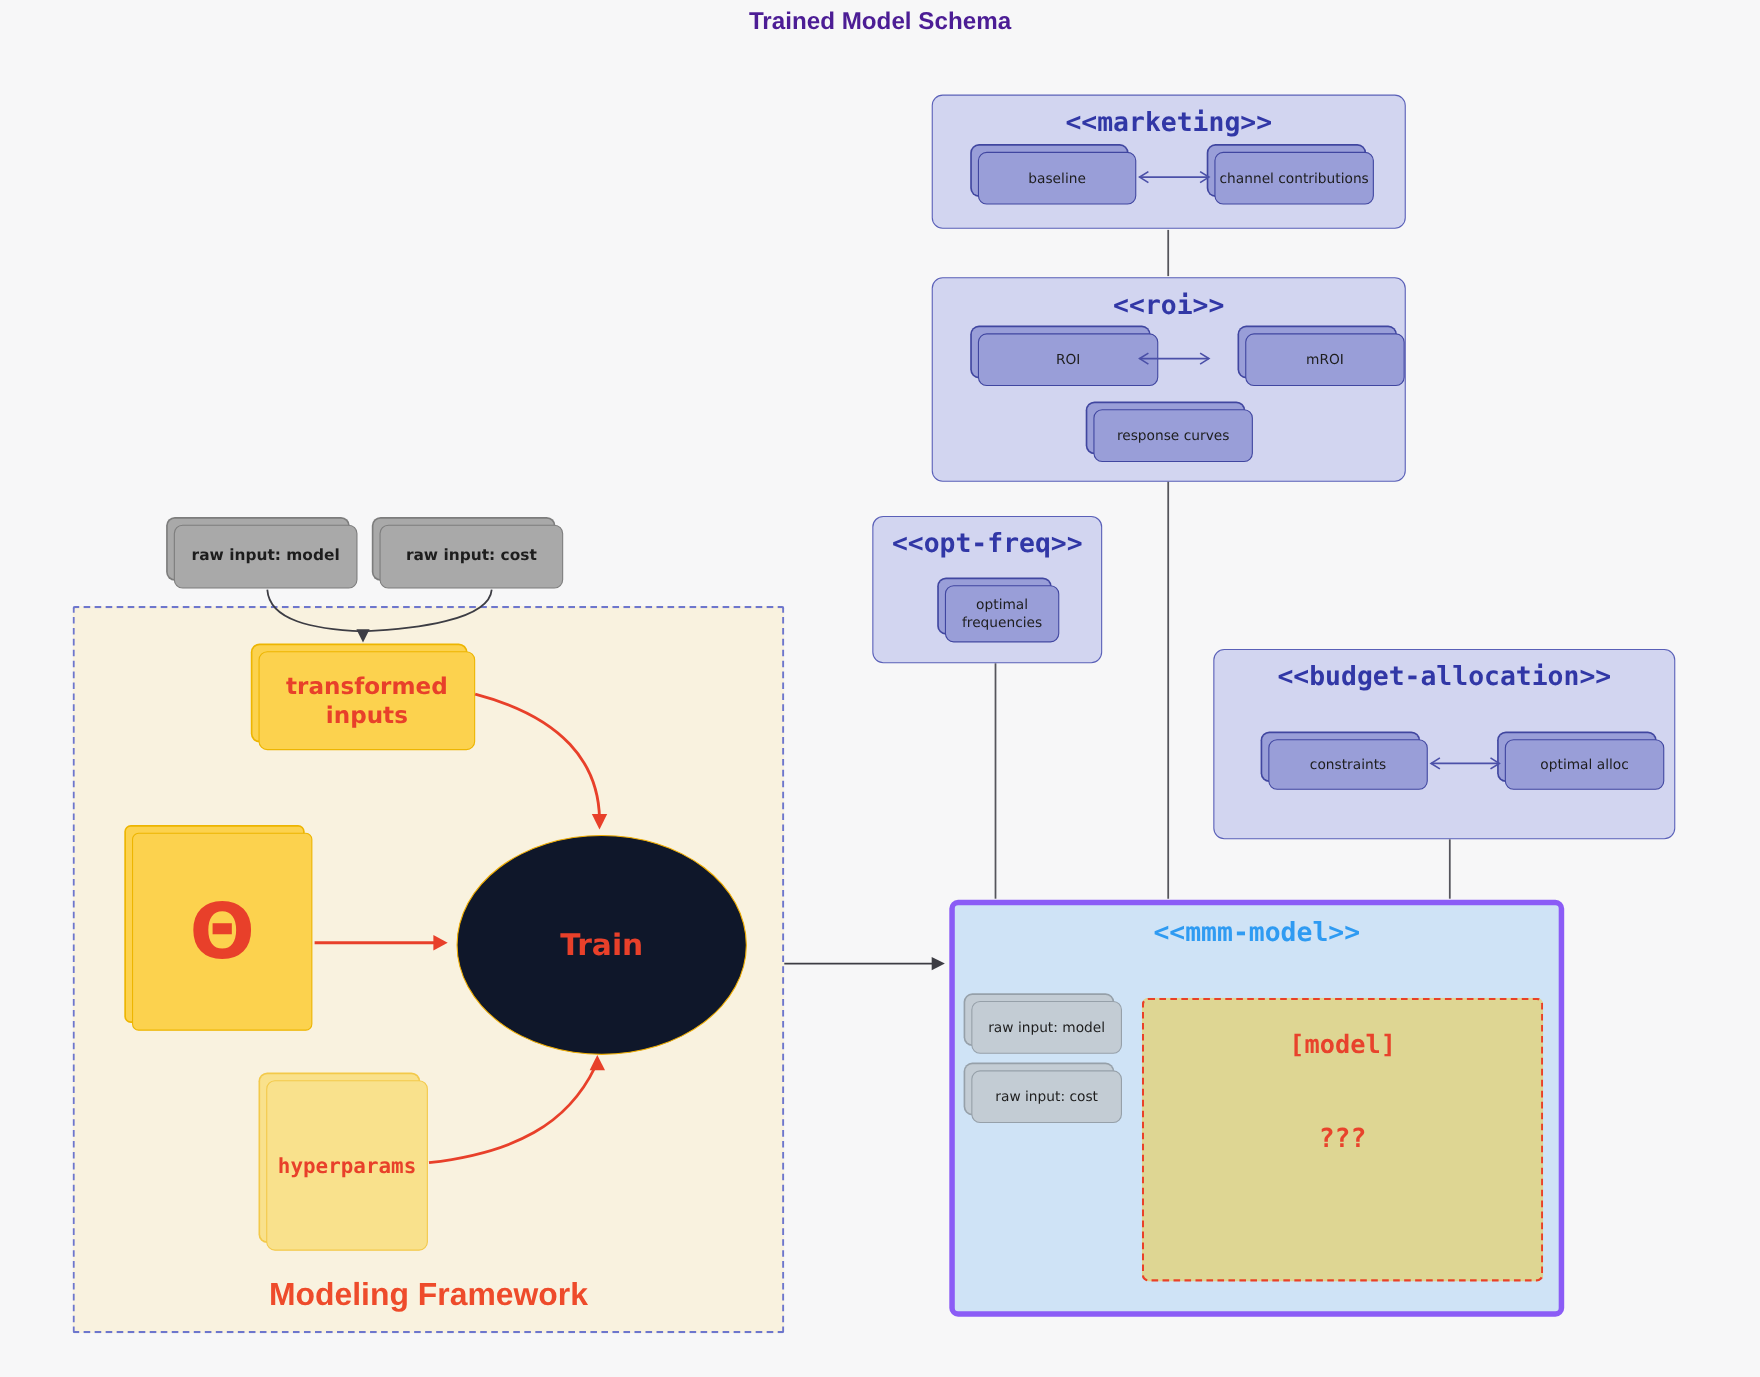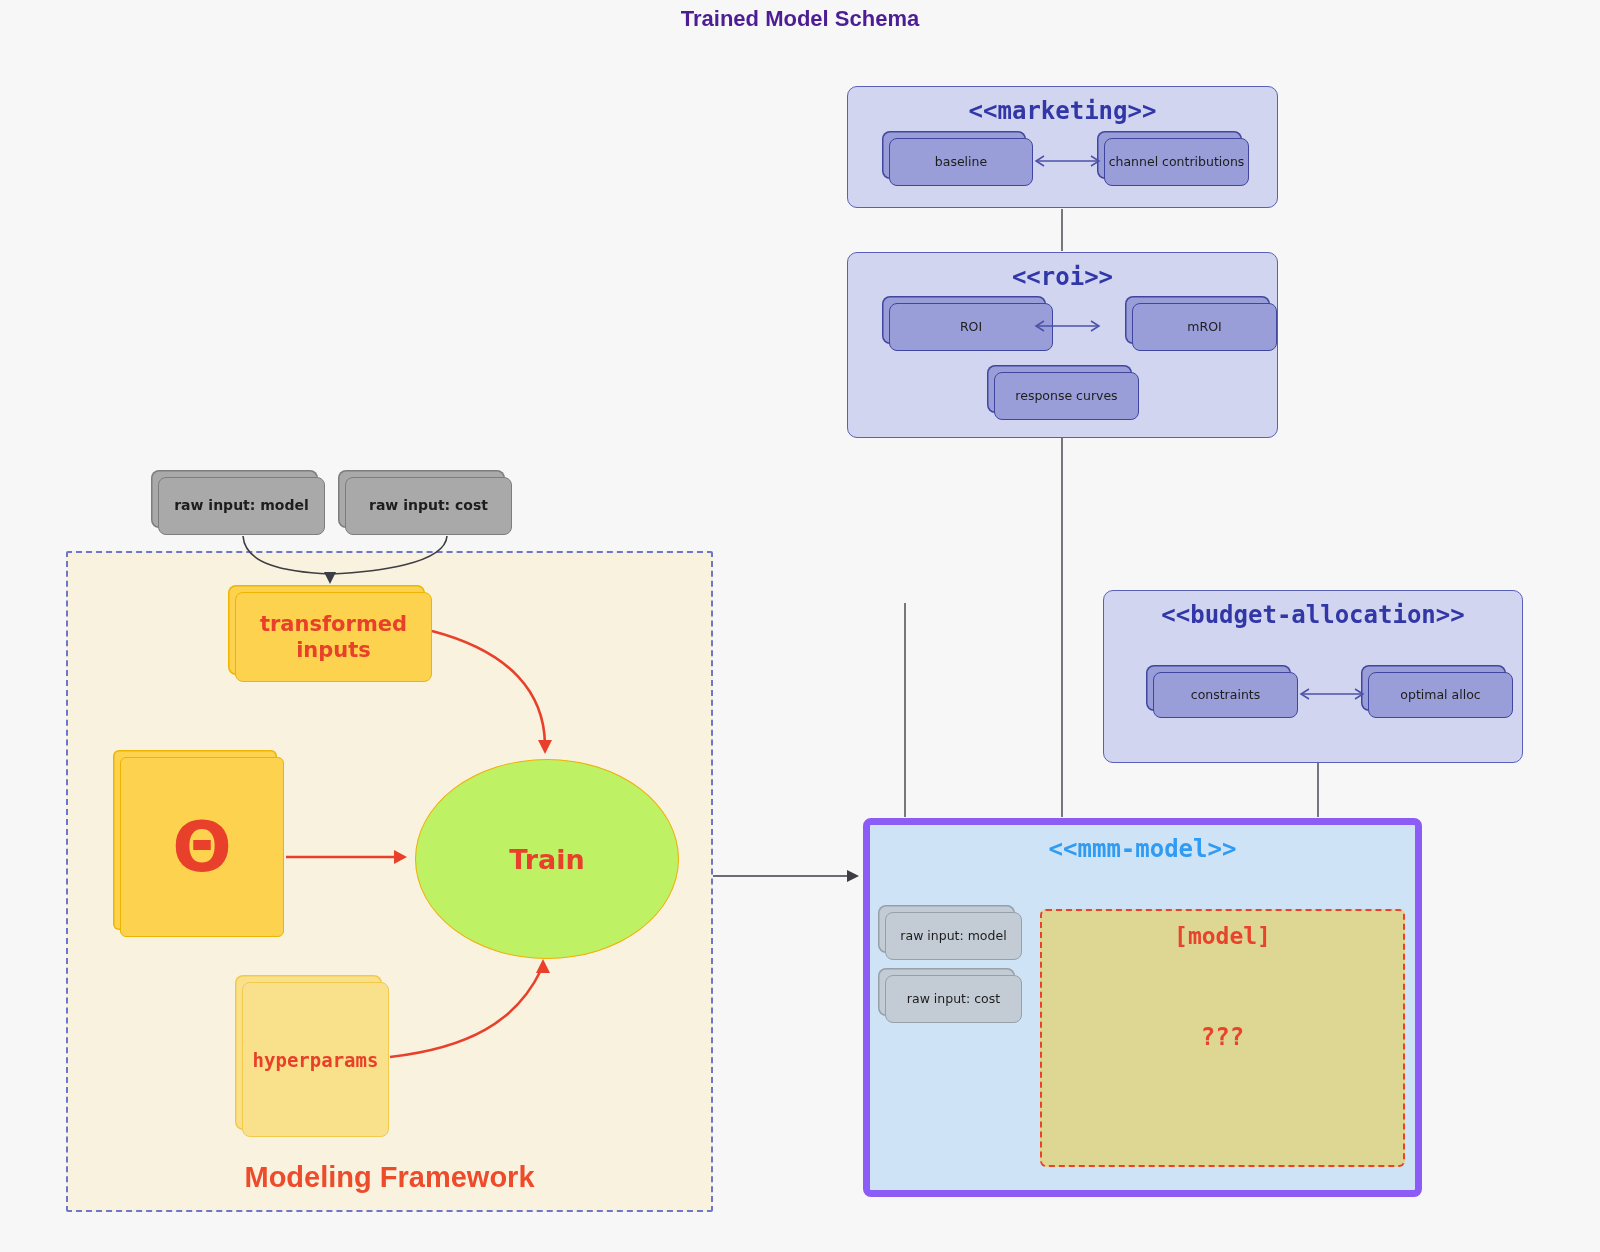--- a/index.html
+++ b/index.html
@@ -5,42 +5,42 @@
   html,body{margin:0;padding:0;background:#f7f7f8;}
   .canvas{position:relative;width:1600px;height:1252px;background:#f7f7f8;overflow:hidden;
           font-family:"DejaVu Sans",sans-serif;}
   .diagram-title{position:absolute;left:0;top:6px;width:1600px;text-align:center;
           font:bold 22px "Liberation Sans",sans-serif;color:#4c1d95;}
 
   
   .group{position:absolute;border-radius:10px;box-sizing:border-box;}
   .g-purple{background:#d2d5f0;border:1.5px solid #5a60b8;}
   .g-title{font:bold 24px "DejaVu Sans Mono",monospace;color:#3137a6;text-align:center;margin-top:10px;}
-  .g-mmm{background:#cfe3f6;border:7px solid #8b5cf6;border-radius:8px;}
+  .g-mmm{background:#cfe3f6;border:5px solid #8b5cf6;border-radius:8px;}
   .g-mmm .g-title{color:#2f9bf2;}
   .g-framework{background:#f9f2df;border:2px dashed #6d76cd;border-radius:2px;}
   .framework-label{position:absolute;left:0;top:608px;width:100%;text-align:center;
           font:bold 29px "Liberation Sans",sans-serif;color:#ee4b2b;}
 
   
   .node{position:absolute;box-sizing:border-box;display:flex;align-items:center;justify-content:center;
         text-align:center;font:12.5px "DejaVu Sans",sans-serif;color:#1d1d1d;border-radius:8px;line-height:1.25;}
   .stacked{box-shadow:-7px -7px 0 -1.5px var(--bg), -7px -7px 0 0 var(--bc);}
   .n-purple{--bg:#999ed8;--bc:#4046a0;background:var(--bg);border:1.5px solid var(--bc);}
   .n-gray{--bg:#a9a9a9;--bc:#7d7d7d;background:var(--bg);border:1.5px solid var(--bc);font-weight:bold;font-size:14px;}
   .n-lgray{--bg:#c3ccd4;--bc:#96a0a9;background:var(--bg);border:1.5px solid var(--bc);}
   .n-yellow{--bg:#fcd24e;--bc:#edb501;background:var(--bg);border:1.5px solid var(--bc);
             color:#e8402a;font-weight:bold;font-size:21px;}
   .n-pale{--bg:#f9e18c;--bc:#f3c94a;background:var(--bg);border:1.5px solid var(--bc);
             color:#e8402a;font:bold 19px "DejaVu Sans Mono",monospace;}
   .n-theta{font:bold 70px "DejaVu Sans",sans-serif;color:#e8402a;border-radius:6px;}
-  .n-ellipse{background:#bef264;border:1.5px solid #f0ae03;border-radius:50%;
+  .n-ellipse{background:#0f172a;border:1.5px solid #f0ae03;border-radius:50%;
             color:#e8402a;font:bold 27px "DejaVu Sans",sans-serif;}
   .model-box{position:absolute;box-sizing:border-box;background:#ded693;border:2.5px dashed #ea4127;border-radius:6px;}
-  .model-box-label{margin-top:12px;text-align:center;font:bold 23px "DejaVu Sans Mono",monospace;color:#e8432c;}
+  .model-box-label{margin-top:28px;text-align:center;font:bold 23px "DejaVu Sans Mono",monospace;color:#e8432c;}
   .model-box-unknown{position:absolute;top:112px;left:0;width:100%;text-align:center;
             font:bold 24px "DejaVu Sans Mono",monospace;color:#e8432c;}
 
   svg.wires{position:absolute;left:0;top:0;pointer-events:none;}
 </style>
 </head>
 <body>
 
 <div class="canvas">
 
@@ -55,20 +55,24 @@
     <div class="node n-purple stacked" style="left:256px;top:51px;width:145px;height:48px;">channel contributions</div>
   </div>
 
   <div class="group g-purple" style="left:847px;top:252px;width:431px;height:186px;">
     <div class="g-title">&lt;&lt;roi&gt;&gt;</div>
     <div class="node n-purple stacked" style="left:41px;top:50px;width:164px;height:48px;">ROI</div>
     <div class="node n-purple stacked" style="left:256px;top:50px;width:145px;height:48px;margin-left:28px;">mROI</div>
     <div class="node n-purple stacked" style="left:146px;top:119px;width:145px;height:48px;">response curves</div>
   </div>
 
+  <div class="group g-purple" style="left:793px;top:469px;width:209px;height:134px;">
+    <div class="g-title">&lt;&lt;opt-freq&gt;&gt;</div>
+    <div class="node n-purple stacked" style="left:65px;top:62px;width:104px;height:52px;">optimal frequencies</div>
+  </div>
 
   <div class="group g-purple" style="left:1103px;top:590px;width:420px;height:173px;">
     <div class="g-title">&lt;&lt;budget-allocation&gt;&gt;</div>
     <div class="node n-purple stacked" style="left:49px;top:81px;width:145px;height:46px;">constraints</div>
     <div class="node n-purple stacked" style="left:264px;top:81px;width:145px;height:46px;">optimal alloc</div>
   </div>
 
   <div class="group g-mmm" style="left:863px;top:818px;width:559px;height:379px;">
     <div class="g-title">&lt;&lt;mmm-model&gt;&gt;</div>
     <div class="node n-lgray stacked" style="left:15px;top:87px;width:137px;height:48px;">raw input: model</div>

